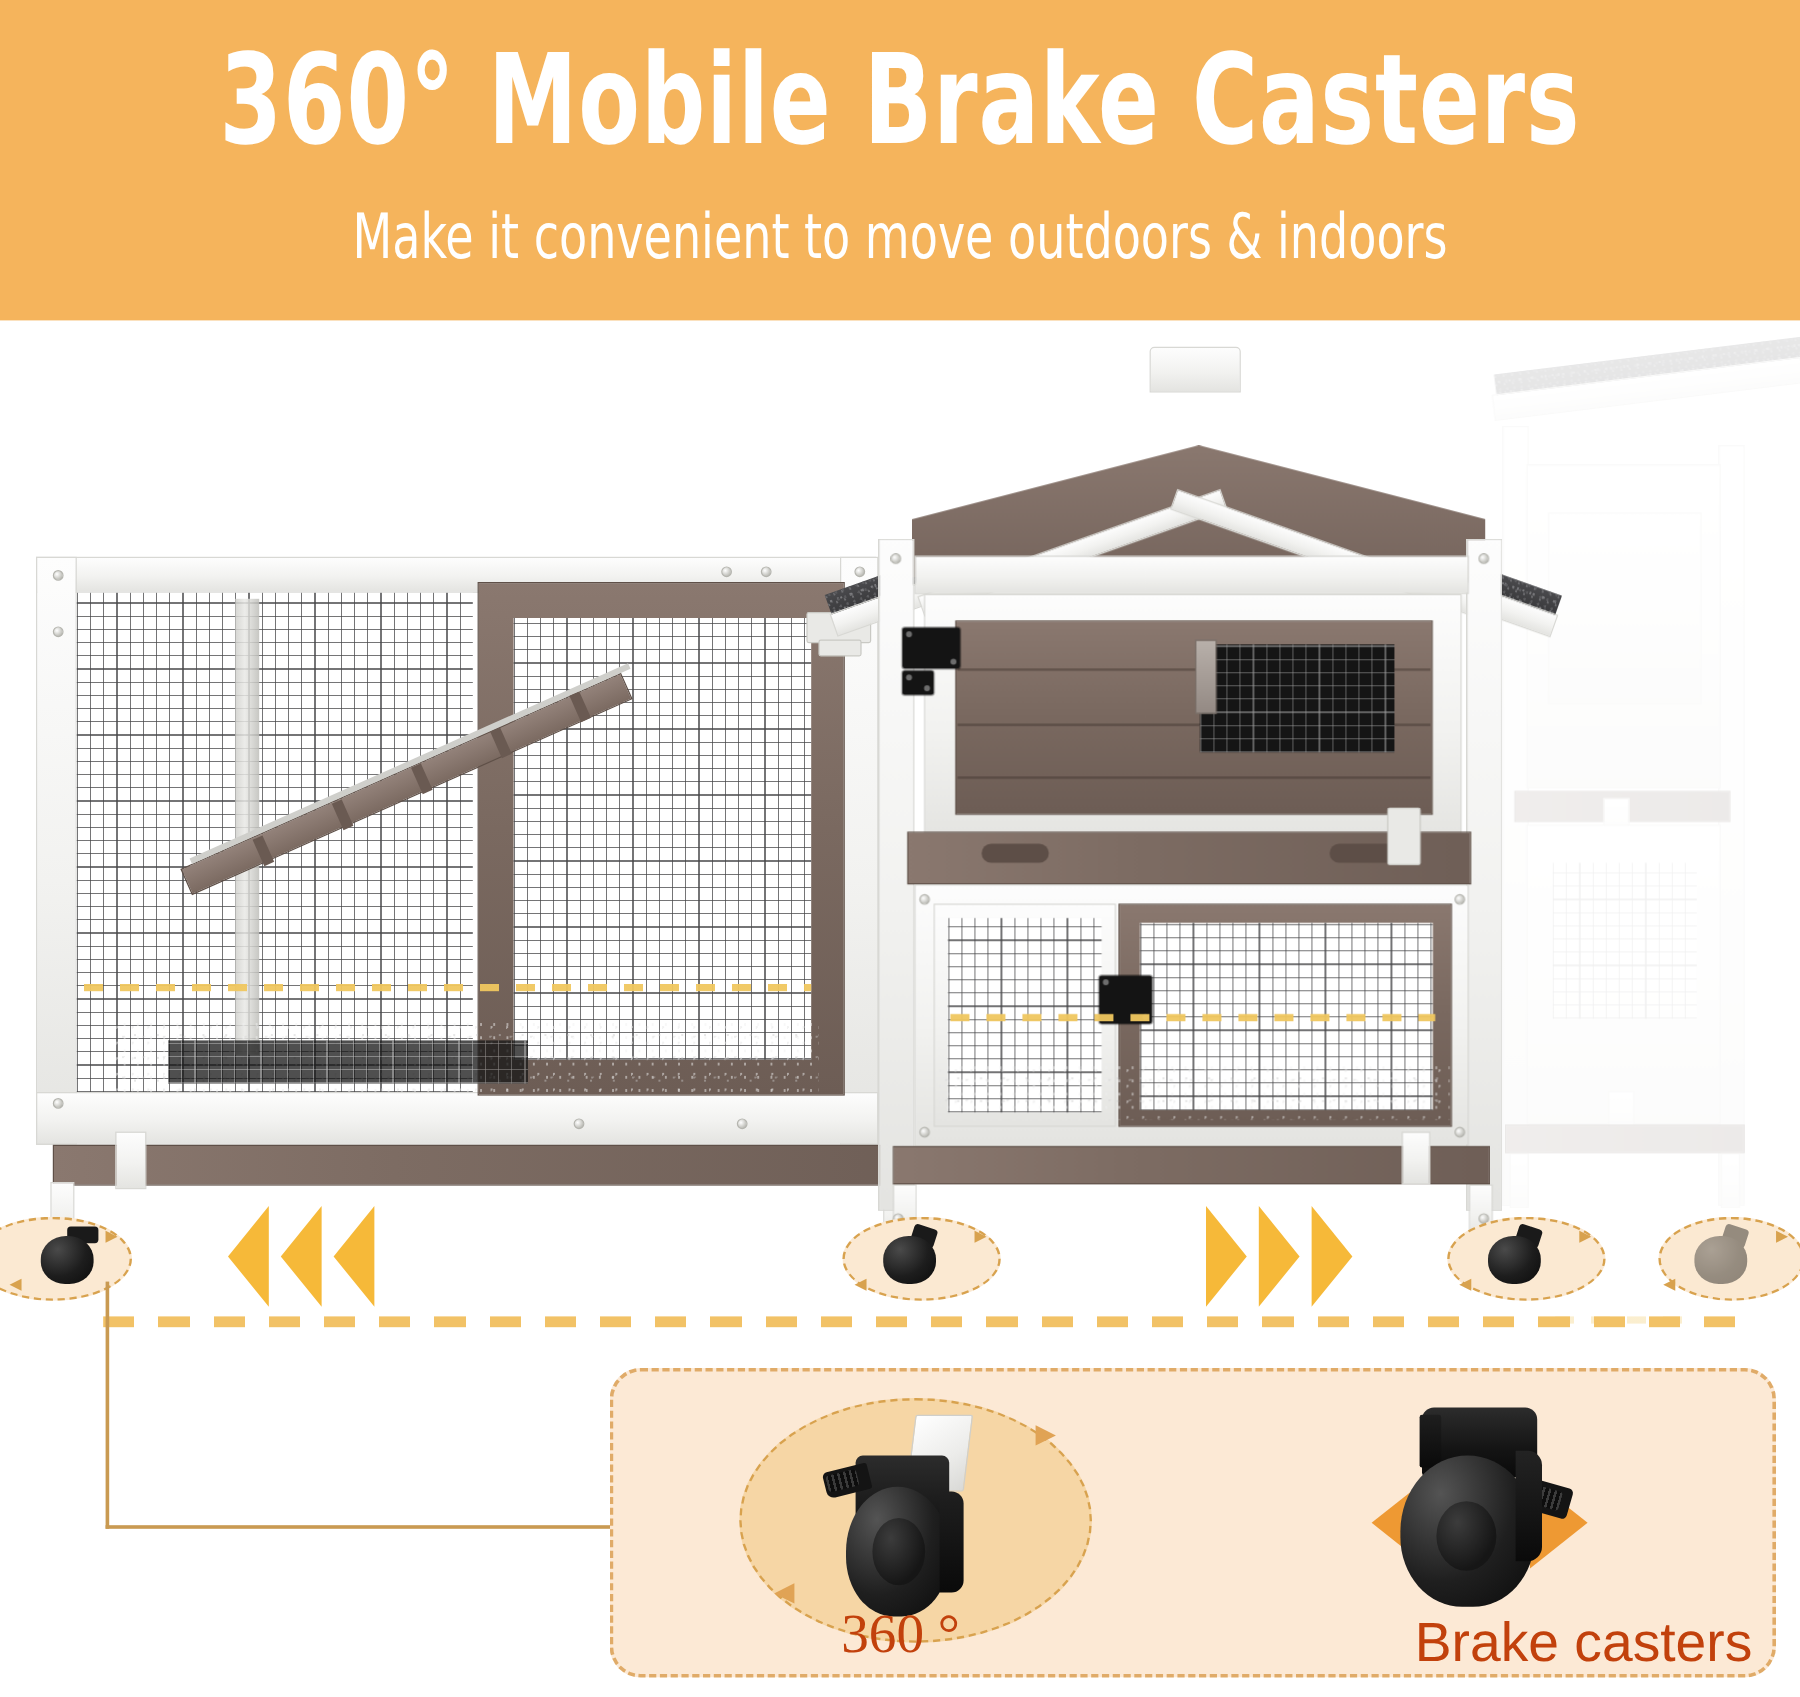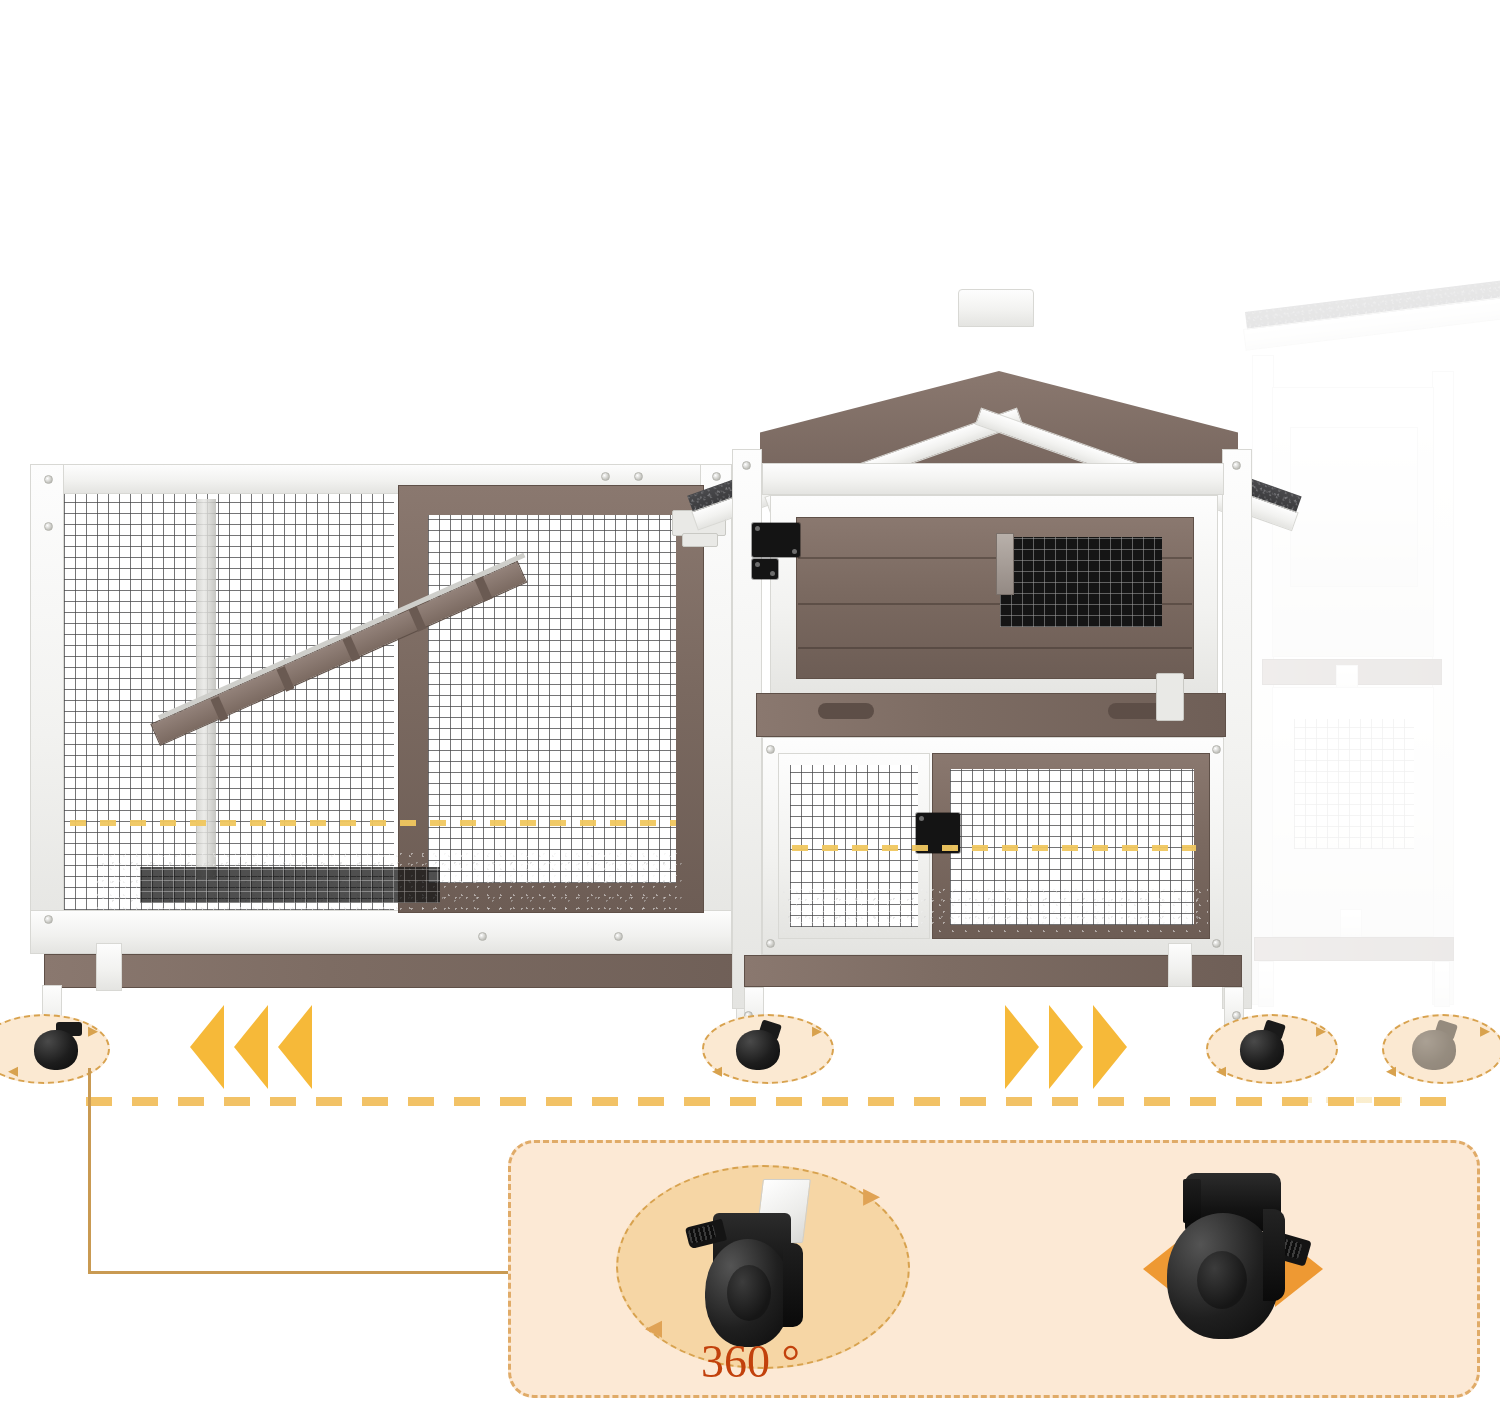--- a/index.html
+++ b/index.html
@@ -209,20 +209,24 @@
   }
   .label-360{left:190px;top:192px;font-family:"Liberation Serif",serif;font-weight:normal;}
   .label-brake{left:668px;top:198px;}
   .rot-arrow-big{position:absolute;color:#e0a355;font-size:34px;line-height:1;}
 </style>
 </head>
 <body>
 
 <div class="stage">
 
+  <div class="banner">
+    <div class="banner-title">360°  Mobile Brake Casters</div>
+    <div class="banner-sub">Make it convenient to move outdoors &amp; indoors</div>
+  </div>
 
   <div class="photo">
 
     <div class="ghost">
 
       <div class="w shingle" style="left:1245px;top:45px;width:258px;height:20px;transform:rotate(-7deg);transform-origin:left top;"></div>
       <div class="w white-wood" style="left:1243px;top:62px;width:260px;height:22px;transform:rotate(-7deg);transform-origin:left top;"></div>
 
       <div class="w white-wood" style="left:1252px;top:88px;width:22px;height:650px;"></div>
       <div class="w white-wood" style="left:1432px;top:104px;width:22px;height:634px;"></div>
@@ -444,15 +448,16 @@
     <div class="big-caster" style="left:642px;top:26px;width:190px;height:192px;">
       <div class="bc-body" style="left:32px;top:4px;width:96px;height:58px;border-radius:10px 10px 4px 4px;"></div>
       <div class="bc-plate" style="left:30px;top:10px;width:18px;height:44px;background:linear-gradient(180deg,#1e1e1e,#0a0a0a);border:none;"></div>
       <div class="bc-wheel" style="left:14px;top:44px;width:112px;height:126px;"></div>
       <div class="bc-hub" style="left:44px;top:82px;width:50px;height:58px;"></div>
       <div class="bc-lever" style="left:112px;top:66px;width:44px;height:26px;border-radius:4px;transform:rotate(16deg);"></div>
       <div class="bc-lever" style="left:116px;top:70px;width:32px;height:16px;background:repeating-linear-gradient(90deg,#3c3c3c 0 2px,#0d0d0d 2px 5px);transform:rotate(16deg);"></div>
       <div style="position:absolute;left:110px;top:40px;width:22px;height:92px;border-radius:0 12px 12px 0;background:linear-gradient(180deg,#232323,#0a0a0a);"></div>
     </div>
 
+    <div class="callout-label label-brake">Brake casters</div>
   </div>
 
 </div>
 
 </body></html>

